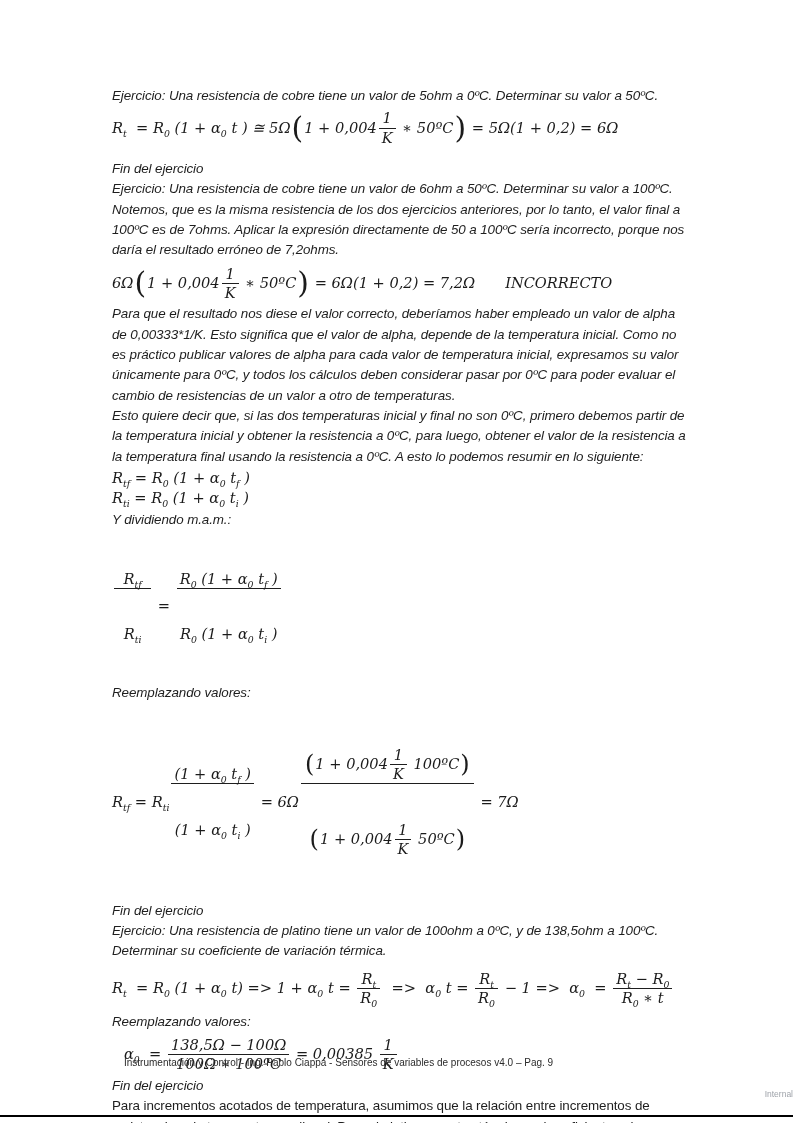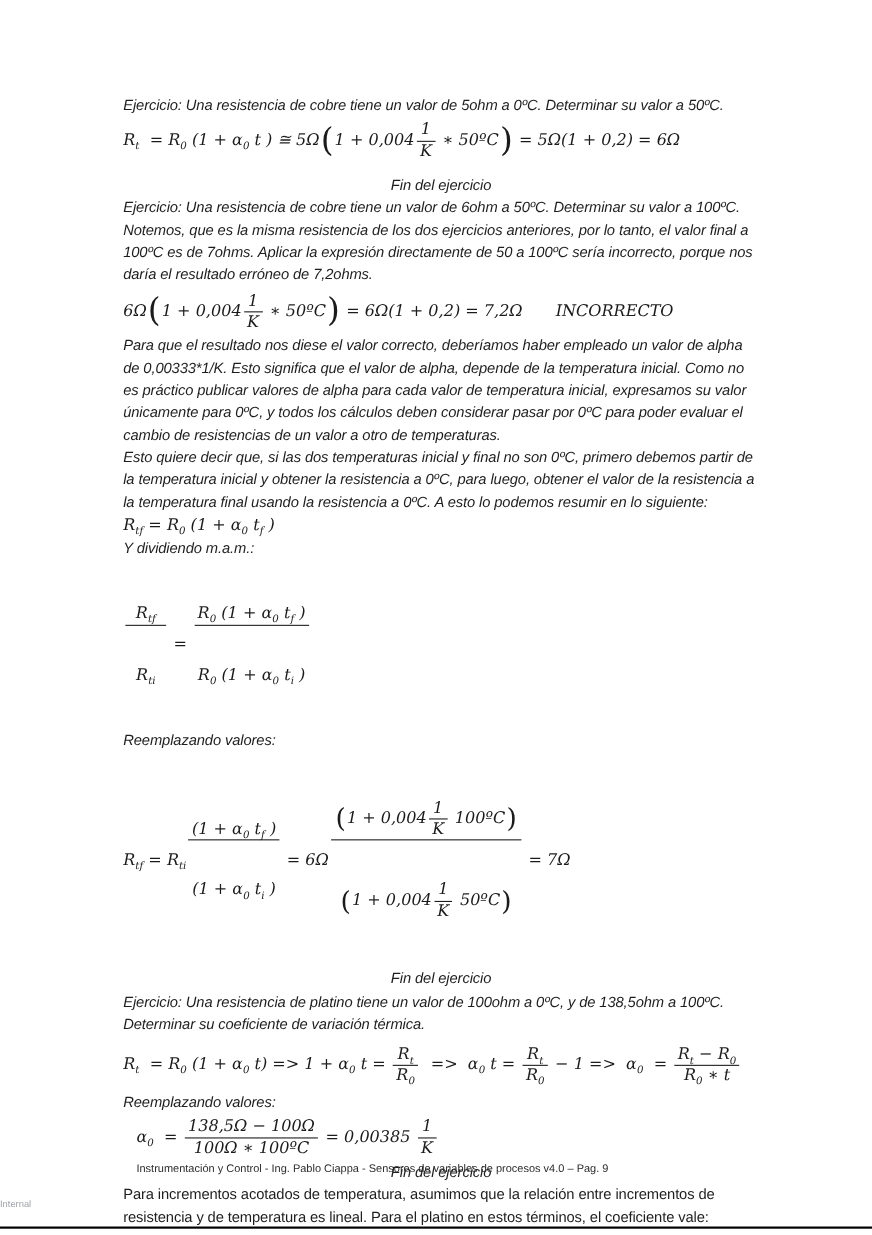--- a/index.html
+++ b/index.html
@@ -2,21 +2,21 @@
 <html><head>
 <meta charset="utf-8">
 <style>
   html,body{margin:0;padding:0;background:#ffffff;}
   .page{position:relative;width:793px;height:1123px;background:#ffffff;overflow:hidden;
         font-family:"Liberation Sans",sans-serif;color:#1e1e1e;}
   .content{position:absolute;left:112px;top:86px;width:578px;}
   .content p{margin:0;font-size:13.4px;line-height:1.52;letter-spacing:-0.1px;}
   .it{font-style:italic;}
   .up{font-style:normal;}
-  .fin{text-align:center;font-style:italic;margin-top:2px;}
+  .fin{text-align:left;font-style:italic;margin-top:2px;}
 
   .math{display:flex;align-items:center;flex-wrap:nowrap;
         font-family:"DejaVu Serif",serif;font-style:italic;
         font-size:14.6px;line-height:1.25;color:#1b1b1b;}
   .math span{white-space:pre;}
   sub{font-size:64%;line-height:0;}
 
   .frac{display:inline-block;text-align:center;margin:0 2px;}
   .frac>.num{display:block;border-bottom:1.2px solid #1e1e1e;padding:0 3px;}
   .frac>.den{display:block;padding:0 3px;}
@@ -36,21 +36,21 @@
   .m-f5{margin:6px 0;}
   .m-fin2{margin-top:4px;}
   .m-ex3{margin-top:22px;}
   .m-f6{margin:8px 0 5px;}
   .m-rep2{margin-top:4px;}
   .m-f7{margin:3px 12px;}
   .m-fin3{margin-top:5px;}
   .m-close{margin-top:25px;}
 
   .footer{position:absolute;left:124px;top:1057px;font-size:10px;color:#2b2b2b;}
-  .watermark{position:absolute;left:0;top:1089px;width:100%;text-align:left;
+  .watermark{position:absolute;left:0;top:1089px;width:100%;text-align:right;
              font-size:8.5px;color:#9fa3aa;}
   .rule{position:absolute;left:0;top:1115px;width:100%;height:2px;background:#000;}
 </style>
 </head>
 <body>
 
 <div class="page">
   <div class="content">
 
     <p class="it">Ejercicio: Una resistencia de cobre tiene un valor de 5ohm a 0ºC. Determinar su valor a 50ºC.</p>
@@ -78,20 +78,23 @@
       <span class="bp">)</span>
       <span> = 6Ω(1 + 0,2) = 7,2Ω</span>
       <span class="inc">INCORRECTO</span>
     </div>
 
     <p class="it m-p2">Para que el resultado nos diese el valor correcto, deberíamos haber empleado un valor de alpha de 0,00333*1/K. Esto significa que el valor de alpha, depende de la temperatura inicial. Como no es práctico publicar valores de alpha para cada valor de temperatura inicial, expresamos su valor únicamente para 0ºC, y todos los cálculos deben considerar pasar por 0ºC para poder evaluar el cambio de resistencias de un valor a otro de temperaturas.</p>
     <p class="it">Esto quiere decir que, si las dos temperaturas inicial y final no son 0ºC, primero debemos partir de la temperatura inicial y obtener la resistencia a 0ºC, para luego, obtener el valor de la resistencia a la temperatura final usando la resistencia a 0ºC. A esto lo podemos resumir en lo siguiente:</p>
 
     <div class="math m-f3">
       <span><span>R</span><sub>tf</sub><span> = </span><span>R</span><sub>0</sub><span> (1 + </span><span>α</span><sub>0</sub><span> t</span><sub>f</sub><span> )</span></span>
+    </div>
+    <div class="math m-f3">
+      <span><span>R</span><sub>ti</sub><span> = </span><span>R</span><sub>0</sub><span> (1 + </span><span>α</span><sub>0</sub><span> t</span><sub>i</sub><span> )</span></span>
     </div>
 
     <p class="it">Y dividiendo m.a.m.:</p>
 
     <div class="math m-f4">
       <span class="frac">
         <span class="num"><span>R</span><sub>tf</sub></span>
         <span class="den"><span>R</span><sub>ti</sub></span>
       </span>
       <span> = </span>

